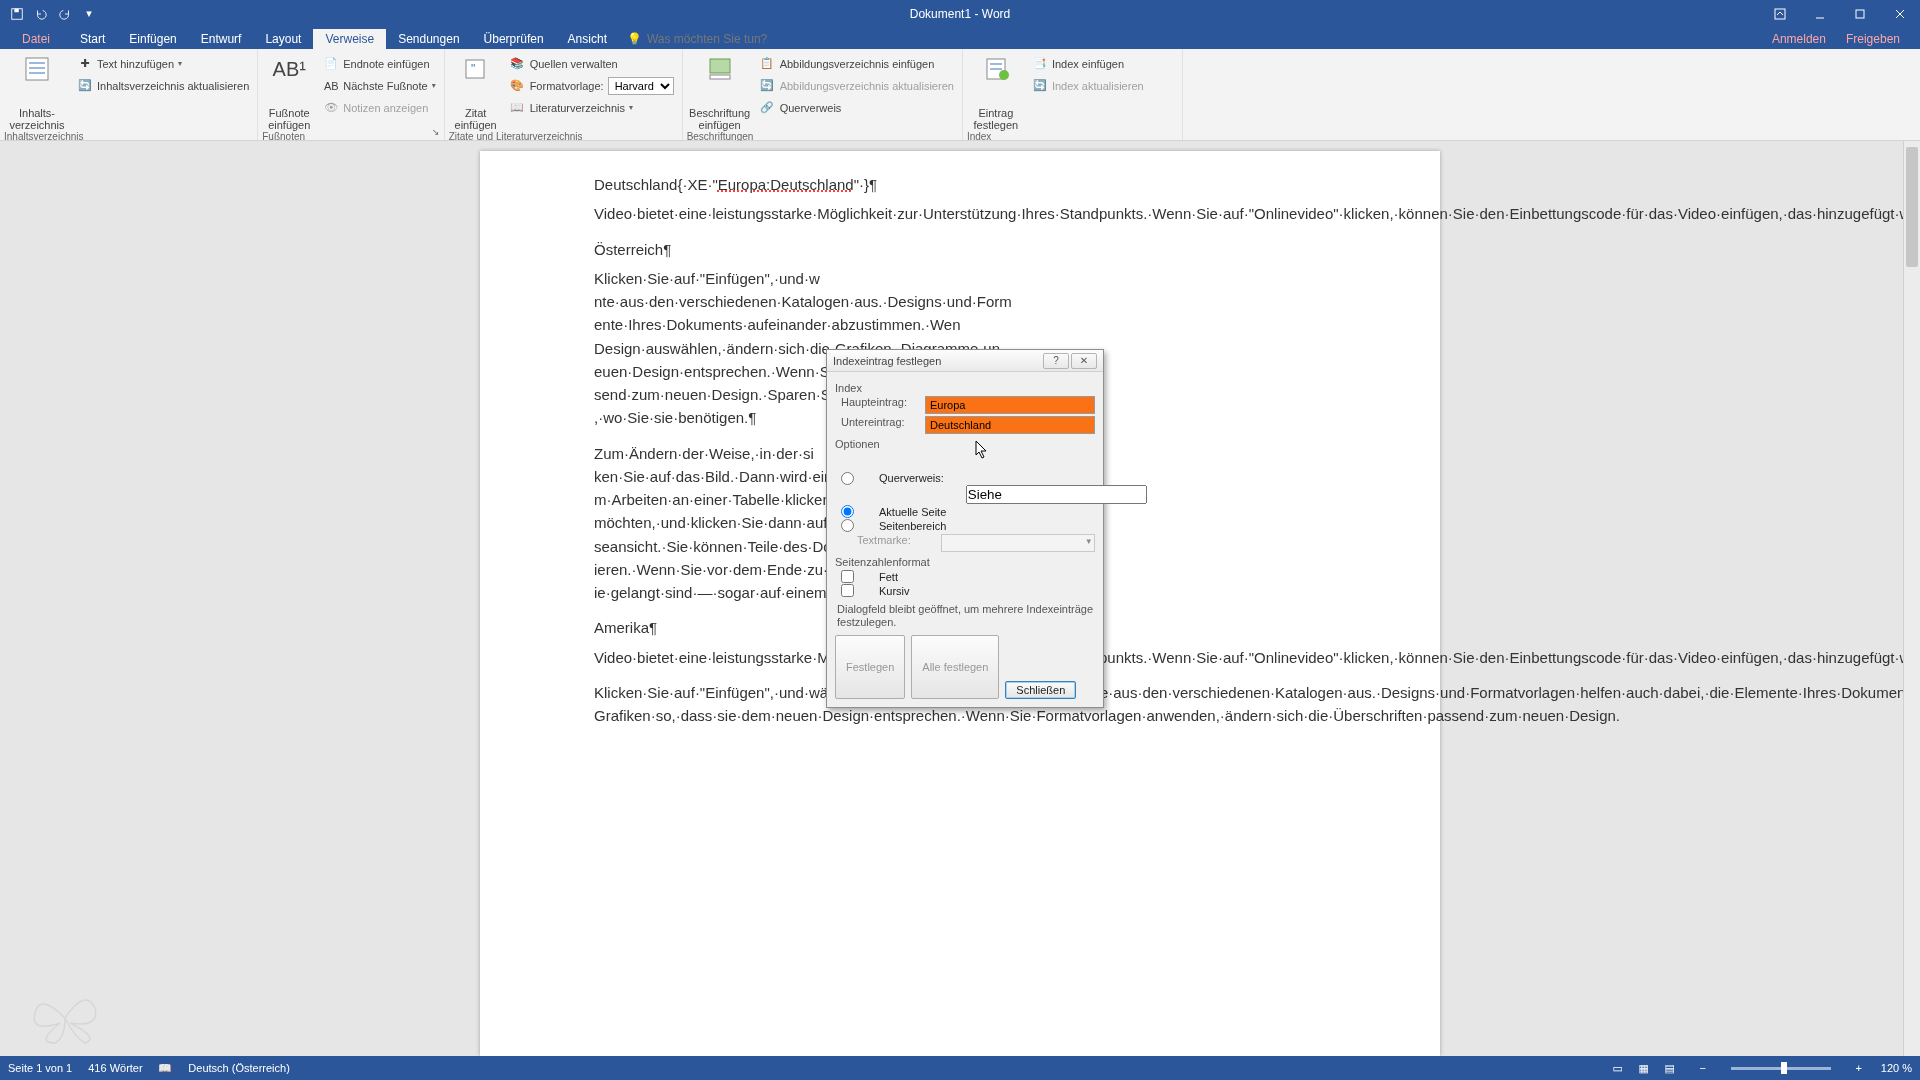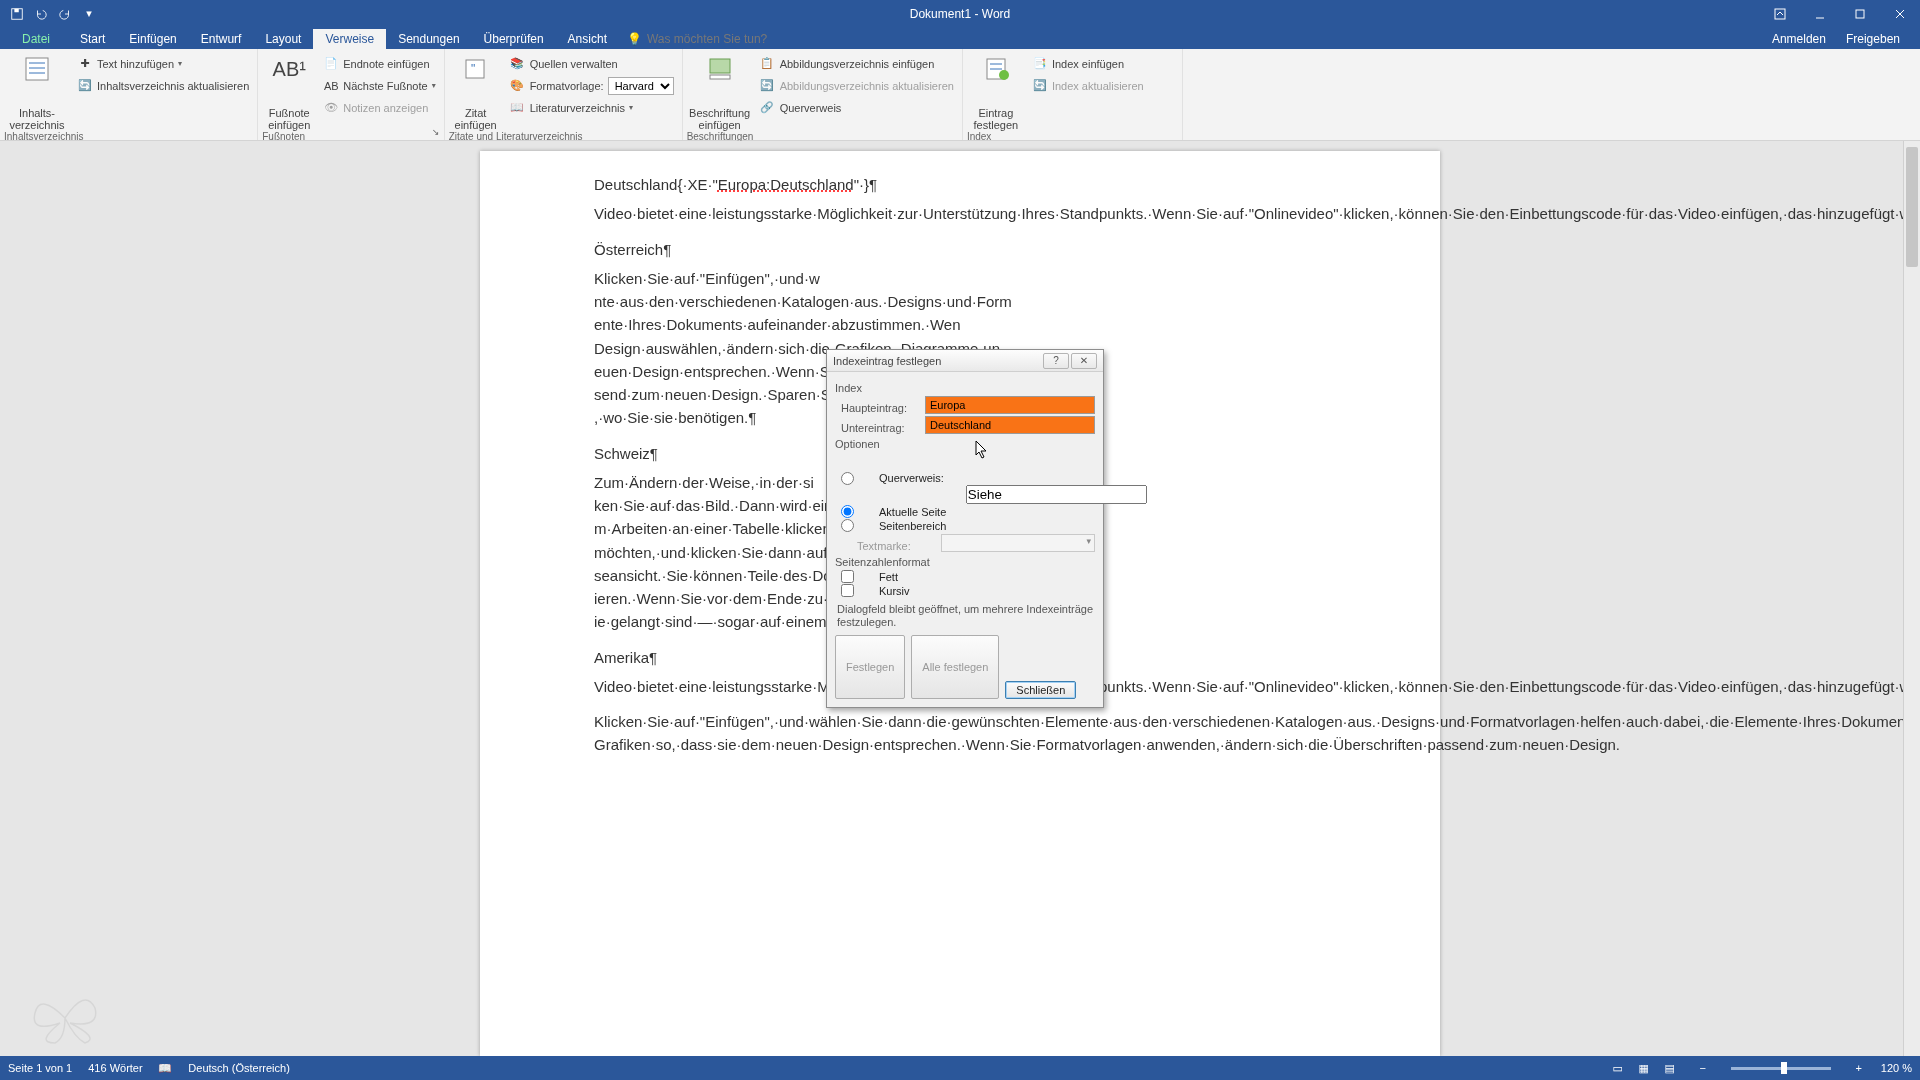--- a/index.html
+++ b/index.html
@@ -12,23 +12,23 @@
 .qat-btn svg { width:14px; height:14px; }
 .title-text { position:absolute; left:50%; transform:translateX(-50%); font-size:12px; }
 .win-controls { margin-left:auto; display:flex; }
 .win-btn { width:40px; height:27px; display:flex; align-items:center; justify-content:center; }
 .win-btn svg { width:12px; height:12px; stroke:#fff; stroke-width:1; fill:none; }
 
 
 .tabs { background:#2b579a; height:22px; display:flex; align-items:flex-end; padding-left:4px; }
 .tab { padding:3px 12px; color:#fff; font-size:12px; cursor:pointer; }
 .tab.active { background:#f3f3f3; color:#2b579a; }
-.tab.file { background:#2b579a; color:#86efac; padding:3px 18px; }
+.tab.file { background:#2b579a; color:#fca5a5; padding:3px 18px; }
 .tab-right { margin-left:auto; display:flex; padding-right:10px;}
-.tab-link { color:#ffffff; padding:3px 10px; font-size:12px; cursor:pointer;}
+.tab-link { color:#fca5a5; padding:3px 10px; font-size:12px; cursor:pointer;}
 
 
 .ribbon { background:#f3f3f3; height:92px; border-bottom:1px solid #d4d4d4; display:flex; }
 .group { border-right:1px solid #e1e1e1; display:flex; flex-direction:column; padding:2px 4px; position:relative;}
 .group-body { flex:1; display:flex; align-items:flex-start; gap:3px; }
 .group-label { text-align:left; color:#666; font-size:10px; padding-bottom:2px; height:16px;}
 .dialog-launcher { position:absolute; right:2px; bottom:2px; width:12px; height:12px; font-size:9px; color:#666; display:flex; align-items:center; justify-content:center;}
 .big-btn { display:flex; flex-direction:column; align-items:center; width:66px; padding-top:2px; cursor:pointer; text-align:center; color:#444;gap:20px;}
 .big-btn .icon-box { width:32px; height:32px; margin-bottom:2px; display:flex; align-items:center; justify-content:center;}
 .big-btn .lbl { font-size:11px; line-height:1.1; }
@@ -48,21 +48,21 @@
 .page .heading { font-size:15px; margin-bottom:6px;}
 .xe-underline { text-decoration: underline dotted red; }
 
 
 .dialog { position:absolute; left:826px; top:349px; width:278px; background:#f0f0f0; border:1px solid #8e8e8e; box-shadow:2px 3px 6px rgba(0,0,0,.35); font-size:11px; color:#222;}
 .dlg-titlebar { background:linear-gradient(#fdfdfd,#e9e9e9); border-bottom:1px solid #cfcfcf; height:22px; display:flex; align-items:center; padding:0 6px; font-size:11px; color:#444;}
 .dlg-title-btns { margin-left:auto; display:flex; gap:2px; }
 .dlg-title-btn { width:26px; height:16px; border:1px solid #b5b5b5; background:linear-gradient(#fafafa,#e8e8e8); display:flex; align-items:center; justify-content:center; font-size:10px; color:#555; border-radius:2px;}
 .dlg-body { padding:6px 8px 8px 8px; background:#f0f0f0;}
 .dlg-section { font-size:11px; color:#555; margin:4px 0 2px 0;}
-.row { display:flex; align-items:flex-end; margin:2px 0 2px 6px; gap:6px;}
+.row { display:flex; align-items:flex-start; margin:2px 0 2px 6px; gap:6px;}
 .row label { width:78px; color:#555;}
 .row input[type=text] { flex:1; border:1px solid #9a9a9a; height:18px; padding:0 4px; font-size:11px; background:#f97316;}
 .opt-row { display:flex; align-items:center; margin:1px 0 1px 6px; gap:22px;}
 .opt-row input[type=radio], .opt-row input[type=checkbox]{ margin-right:3px;}
 .combo-disabled { flex:1; height:18px; border:1px solid #c9c9c9; background:#f4f4f4; position:relative;}
 .combo-disabled::after{ content:"▾"; position:absolute; right:3px; top:1px; font-size:9px; color:#888;}
 .dlg-note { color:#555; margin:6px 2px; font-size:11px; line-height:1.2;}
 .dlg-buttons { display:flex; gap:6px; justify-content:flex-start; margin-top:4px;}
 .dlg-btn { border:1px solid #adadad; background:linear-gradient(#fcfcfc,#e5e5e5); padding:2px 10px; font-size:11px; color:#999; border-radius:2px; min-width:62px;}
 .dlg-btn.primary { color:#222; border:1px solid #3c7fb1; box-shadow: inset 0 0 0 1px #a3d1f5; margin-top: 46px;}
@@ -309,21 +309,20 @@
   <div class="page">
     <p class="heading"><span>Deutschland{·XE·"</span><span class="xe-underline">Europa:Deutschland</span><span>"·}¶</span></p>
     <p>Video·bietet·eine·leistungsstarke·Möglichkeit·zur·Unterstützung·Ihres·Standpunkts.·Wenn·Sie·auf·"Onlinevideo"·klicken,·können·Sie·den·Einbettungscode·für·das·Video·einfügen,·das·hinzugefügt·werden·soll.·Sie·können·auch·ein·Stichwort·eingeben,·um·online·nach·dem·Videoclip·zu·suchen,·der·optimal·zu·Ihrem·Dokument·passt.·Damit·Ihr·Dokument·ein·professionelles·Aussehen·erhält,·stellt·Word·einander·ergänzende·Designs·für·Kopfzeile,·Fußzeile,·Deckblatt·und·Textfelder·zur·Verfügung.·Beispielsweise·können·Sie·ein·passendes·Deckblatt·mit·Kopfzeile·und·Randleiste·hinzufügen.¶</p>
     <p class="heading">Österreich¶</p>
     <p>
       <span>Klicken·Sie·auf·"Einfügen",·und·w</span><span style="display:inline-block;width:280px"></span><span>nte·aus·den·verschiedenen·Katalogen·aus.·Designs·und·Form</span><br>
       <span>ente·Ihres·Dokuments·aufeinander·abzustimmen.·Wen</span><span style="display:inline-block;width:240px"></span><span>Design·auswählen,·ändern·sich·die·Grafiken,·Diagramme·un</span><br>
       <span>euen·Design·entsprechen.·Wenn·Sie·Formatvorlagen·anwe</span><span style="display:inline-block;width:220px"></span><span>send·zum·neuen·Design.·Sparen·Sie·Zeit·in·Word·dank·ne</span><br>
       <span>,·wo·Sie·sie·benötigen.¶</span>
     </p>
-    <p class="heading">Schweiz¶</p>
     <p>
       <span>Zum·Ändern·der·Weise,·in·der·si</span><span style="display:inline-block;width:280px"></span><span>ken·Sie·auf·das·Bild.·Dann·wird·eine·Schaltfläche·für·Layou</span><br>
       <span>m·Arbeiten·an·einer·Tabelle·klicken·Sie·an·die·Position,·an·de</span><span style="display:inline-block;width:240px"></span><span>möchten,·und·klicken·Sie·dann·auf·das·Pluszeichen.·Auch</span><br>
       <span>seansicht.·Sie·können·Teile·des·Dokuments·reduzieren·und·</span><span style="display:inline-block;width:220px"></span><span>ieren.·Wenn·Sie·vor·dem·Ende·zu·lesen·aufhören·müssen,·</span><br>
       <span>ie·gelangt·sind·—·sogar·auf·einem·anderen·Gerät.¶</span>
     </p>
     <p class="heading">Amerika¶</p>
     <p>Video·bietet·eine·leistungsstarke·Möglichkeit·zur·Unterstützung·Ihres·Standpunkts.·Wenn·Sie·auf·"Onlinevideo"·klicken,·können·Sie·den·Einbettungscode·für·das·Video·einfügen,·das·hinzugefügt·werden·soll.·Sie·können·auch·ein·Stichwort·eingeben,·um·online·nach·dem·Videoclip·zu·suchen,·der·optimal·zu·Ihrem·Dokument·passt.·Damit·Ihr·Dokument·ein·professionelles·Aussehen·erhält,·stellt·Word·einander·ergänzende·Designs·für·Kopfzeile,·Fußzeile,·Deckblatt·und·Textfelder·zur·Verfügung.·Beispielsweise·können·Sie·ein·passendes·Deckblatt·mit·Kopfzeile·und·Randleiste·hinzufügen.¶</p>
     <p>Klicken·Sie·auf·"Einfügen",·und·wählen·Sie·dann·die·gewünschten·Elemente·aus·den·verschiedenen·Katalogen·aus.·Designs·und·Formatvorlagen·helfen·auch·dabei,·die·Elemente·Ihres·Dokuments·aufeinander·abzustimmen.·Wenn·Sie·auf·"Design"·klicken·und·ein·neues·Design·auswählen,·ändern·sich·die·Grafiken,·Diagramme·und·SmartArt-Grafiken·so,·dass·sie·dem·neuen·Design·entsprechen.·Wenn·Sie·Formatvorlagen·anwenden,·ändern·sich·die·Überschriften·passend·zum·neuen·Design.</p>
   </div>

